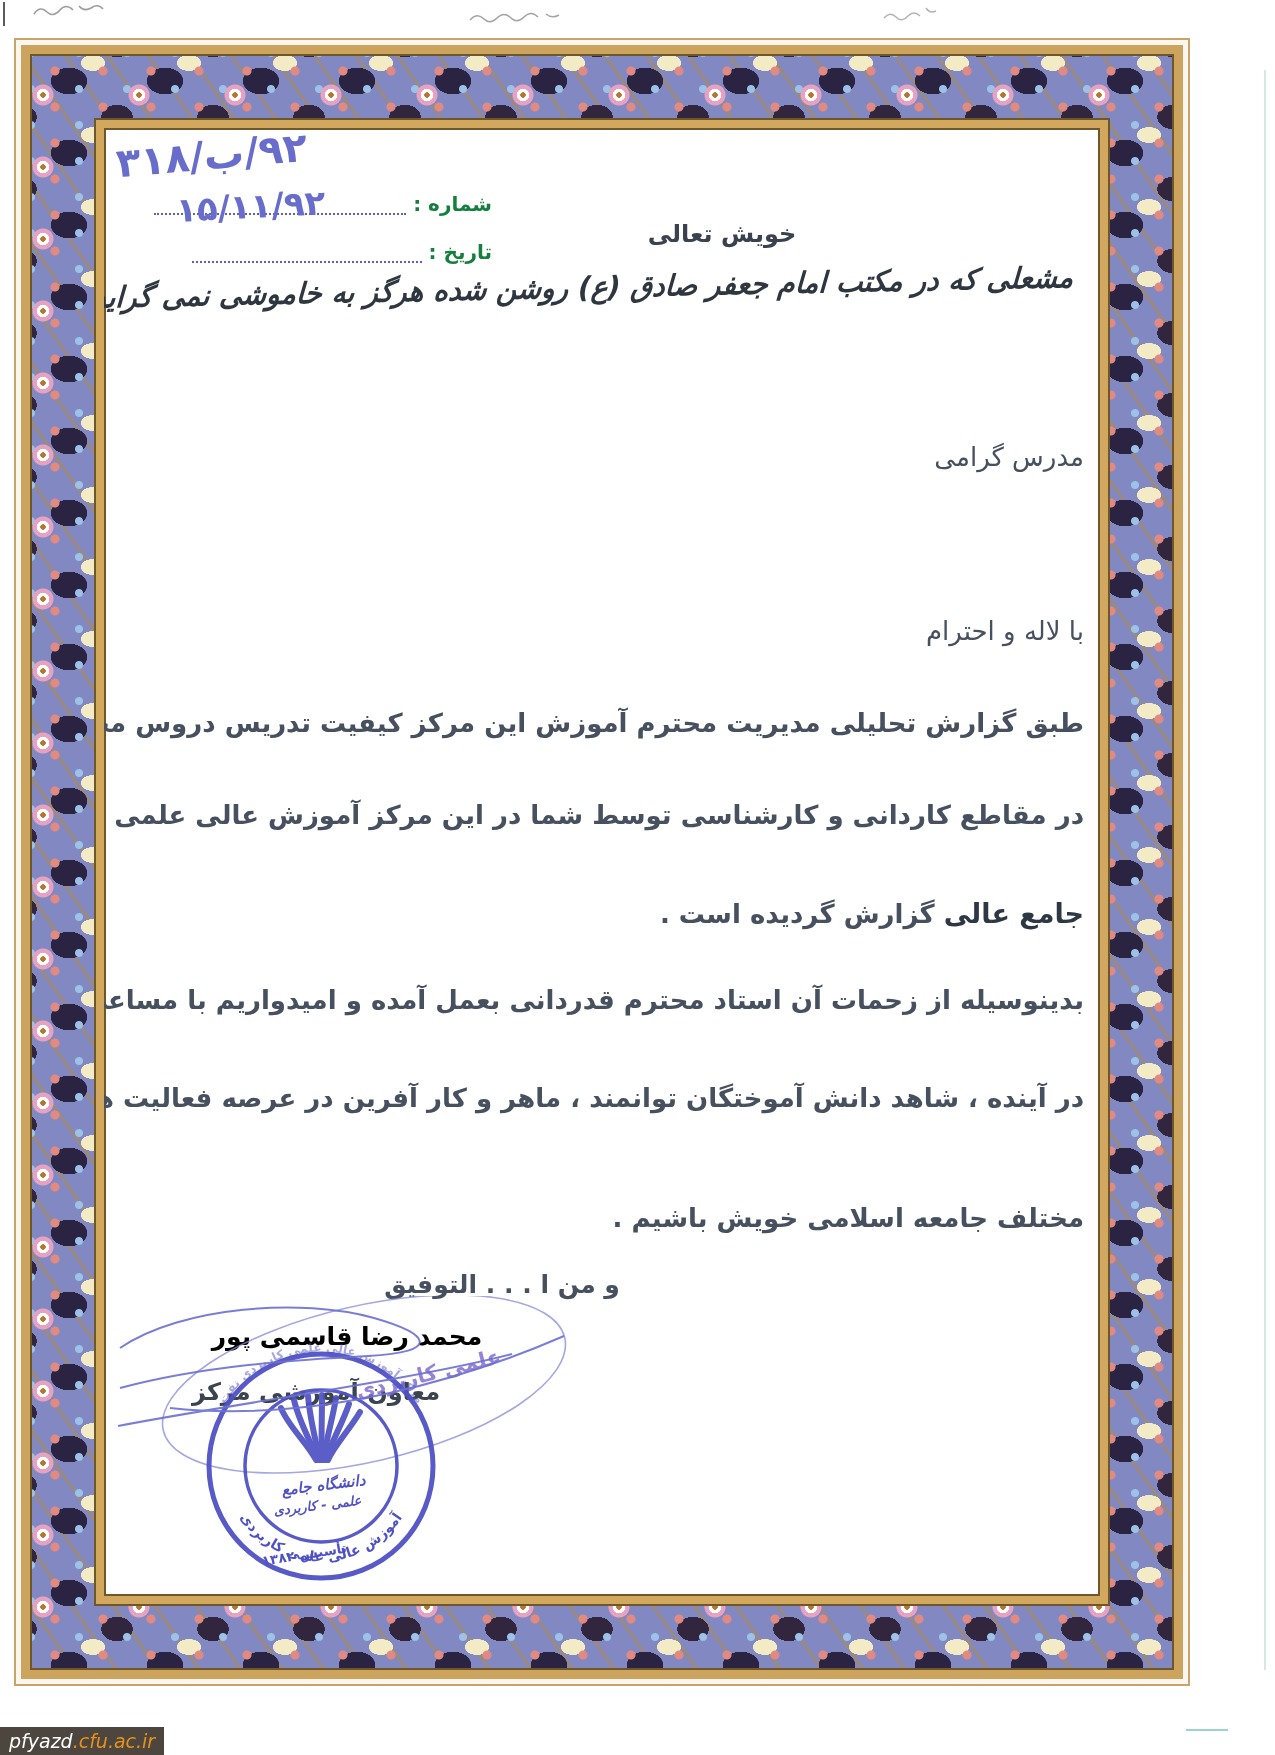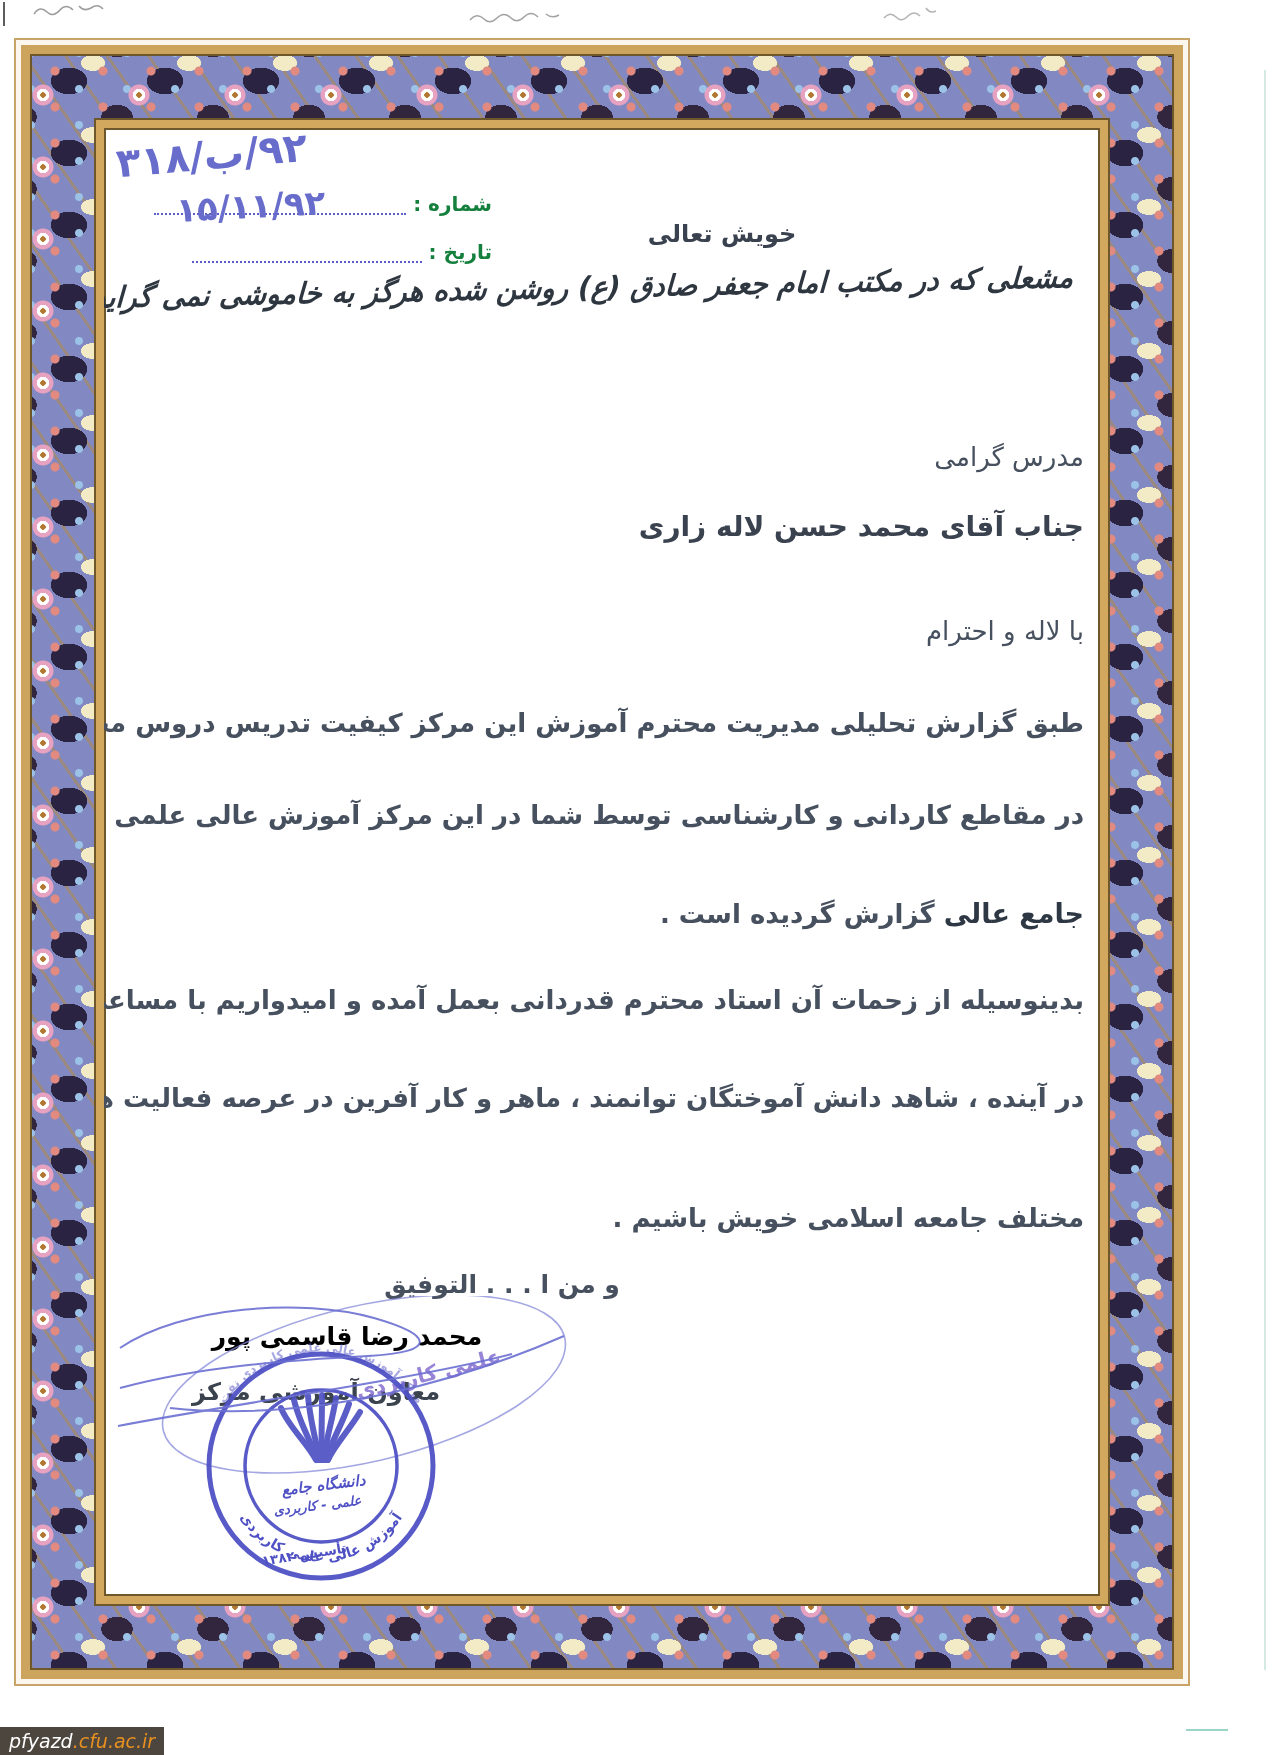--- a/index.html
+++ b/index.html
@@ -107,21 +107,20 @@
           <div class="hand hand-date">
             <bdo dir="ltr">۱۵/۱۱/۹۲</bdo>
           </div>
         </div>
 
         <div class="besmeleh">خویش تعالی</div>
 
         <div class="calligraphy">مشعلی که در مکتب امام جعفر صادق (ع) روشن شده هرگز به خاموشی نمی گراید .</div>
 
         <div class="line r" style="top:308px;font-weight:normal;margin-top:6px;">مدرس گرامی</div>
-        <div class="line r" style="top:382px;font-size:28px;color:#39424e;">جناب آقای محمد حسن  لاله زاری</div>
         <div class="line r" style="top:488px;font-weight:normal;">با لاله و احترام</div>
 
         <div class="line r" style="top:580px;">طبق گزارش تحلیلی مدیریت محترم آموزش این مرکز کیفیت تدریس دروس مختلف</div>
         <div class="line r" style="top:672px;">در مقاطع کاردانی و کارشناسی توسط شما در این مرکز آموزش عالی علمی – کاربردی</div>
         <div class="line r" style="top:770px;"><span style="font-size:27px;color:#2e3844;">جامع عالی</span><span> گزارش گردیده است .</span></div>
         <div class="line r" style="top:857px;">بدینوسیله از زحمات آن استاد محترم قدردانی بعمل آمده و امیدواریم با مساعی شما</div>
         <div class="line r" style="top:955px;">در آینده ، شاهد دانش آموختگان توانمند ، ماهر و کار آفرین در عرصه فعالیت های</div>
         <div class="line r" style="top:1048px;margin-top:27px;">مختلف جامعه اسلامی خویش باشیم .</div>
 
         <div class="closing">و من ا . . . التوفیق</div>

